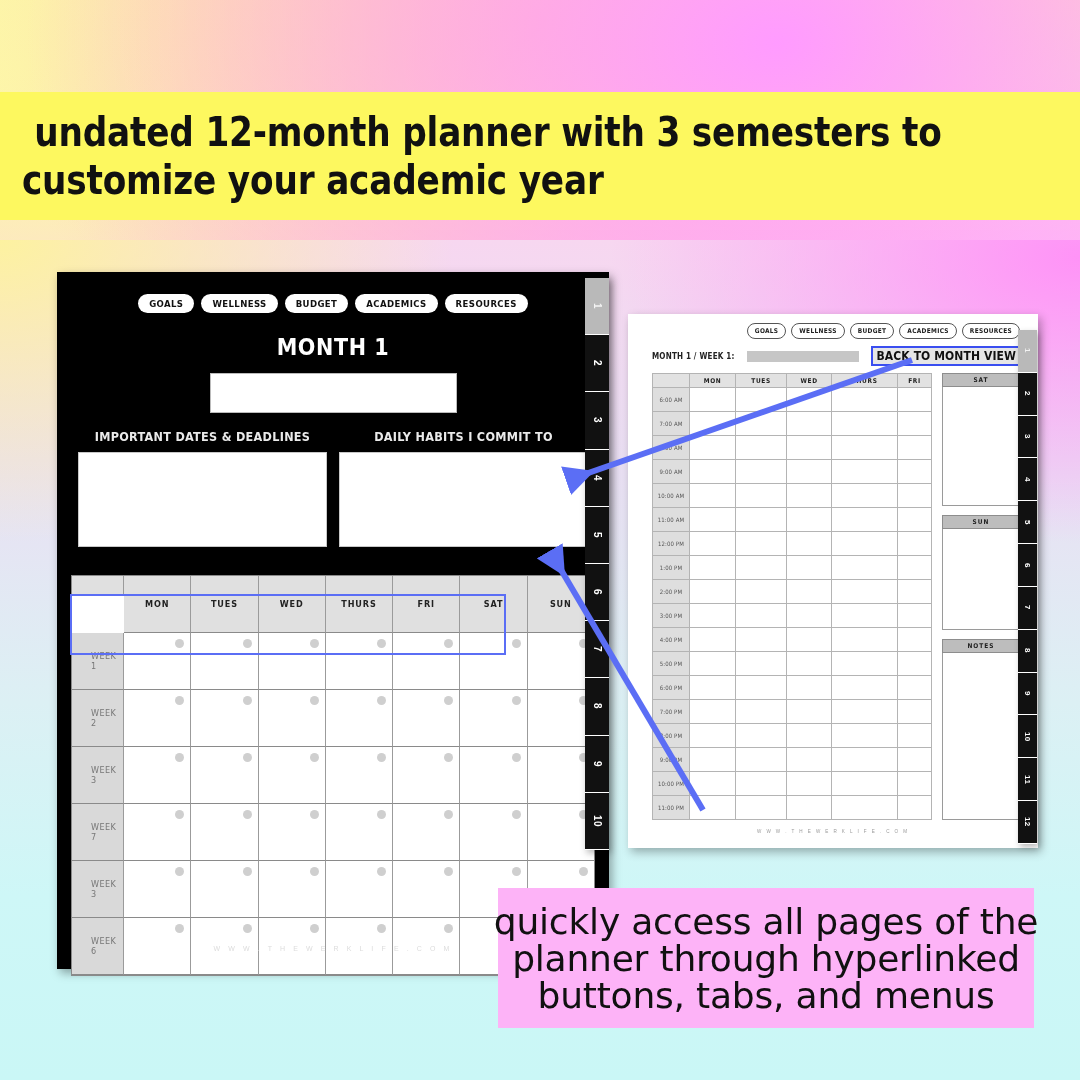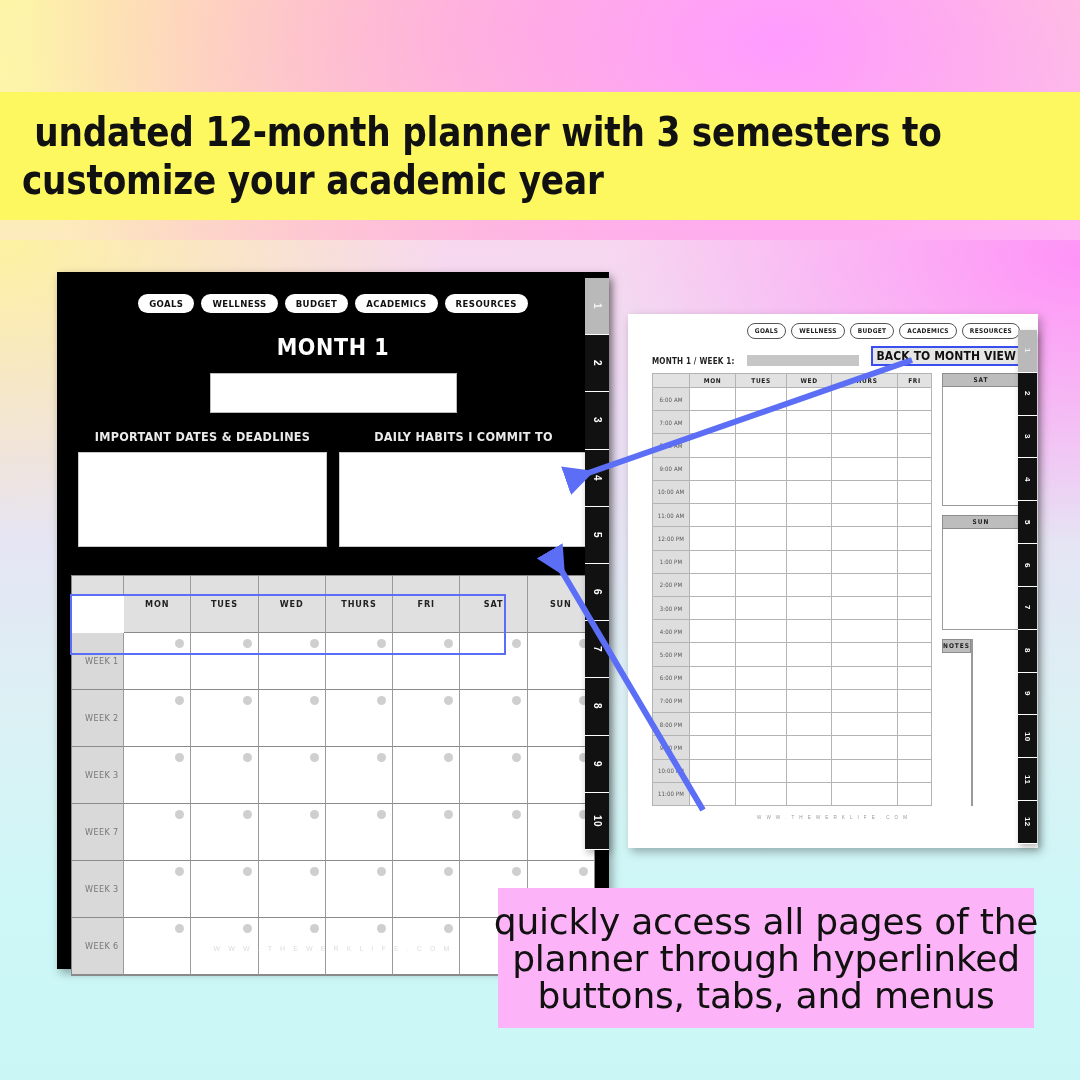--- a/index.html
+++ b/index.html
@@ -55,21 +55,21 @@
   
   #grid{margin:28px 14px 0;border:1px solid #8a8a8a;background:#fff;position:relative;}
   .grow{display:flex;}
   .gcell{border-right:1px solid #9b9b9b;border-bottom:1px solid #8a8a8a;
     box-sizing:border-box;position:relative;background:#fff;}
   .gcell:last-child{border-right:none;}
   .ghead{height:20px;background:#e0e0e0;display:flex;align-items:center;
     justify-content:center;font-size:9px;font-weight:700;color:#222;
     letter-spacing:.9px;font-family:"DejaVu Sans Condensed","Liberation Sans",sans-serif;}
   .wlab{width:52px;min-width:52px;background:#d9d9d9;display:flex;align-items:center;
-    padding-left:13px;font-size:9px;color:#777;letter-spacing:.4px;
+    padding-left:19px;font-size:9px;color:#777;letter-spacing:.4px;
     font-family:"DejaVu Sans Condensed","Liberation Sans",sans-serif;}
   .day{flex:1;height:57px;}
   .dot{position:absolute;right:6px;top:6px;width:9px;height:9px;border-radius:50%;
     background:#cfcfcf;}
   #wk1-highlight{position:absolute;left:-2px;top:18px;width:436px;height:61px;
     border:2.5px solid #5b6ef5;box-sizing:border-box;pointer-events:none;}
   .foot{position:absolute;bottom:17px;left:0;right:0;text-align:center;
     color:#dcdcdc;font-size:7px;letter-spacing:3.1px;}
 
   
@@ -82,21 +82,21 @@
   #tabs-black .tb.on{background:#b9b9b9;color:#f4f4f4;}
 
   
   #week-page{position:absolute;left:628px;top:314px;width:410px;height:534px;
     background:#fff;box-shadow:3px 4px 9px rgba(0,0,0,.3);}
   .navrow2{display:flex;justify-content:flex-end;gap:5px;padding:9px 18px 0 0;}
   .pill2{border:1px solid #555;border-radius:9px;height:14px;display:flex;
     align-items:center;padding:0 7px;font-size:6.5px;font-weight:700;color:#222;
     letter-spacing:.3px;background:#fff;
     font-family:"DejaVu Sans Condensed","Liberation Sans",sans-serif;}
-  #wk-subhead{display:flex;align-items:flex-end;gap:12px;padding:7px 16px 0 24px;}
+  #wk-subhead{display:flex;align-items:center;gap:12px;padding:7px 16px 0 24px;}
   #wk-label{font-size:8px;font-weight:700;color:#222;letter-spacing:.2px;
     font-family:"DejaVu Sans Condensed","Liberation Sans",sans-serif;white-space:nowrap;}
   #wk-fill{width:120px;height:11px;background:#c6c6c6;}
   #back-btn{margin-left:auto;border:2px solid #3a4ef0;background:#e6e6e6;
     font-size:12px;font-weight:700;color:#111;padding:1px 4px;letter-spacing:.1px;
     font-family:"DejaVu Sans Condensed","Liberation Sans",sans-serif;white-space:nowrap;}
   #wk-body{display:flex;gap:10px;padding:7px 18px 0 24px;}
   #wk-grid{flex:1;border:1px solid #9a9a9a;border-collapse:collapse;}
   #wk-grid td,#wk-grid th{border:1px solid #b4b4b4;padding:0;height:20.2px;}
   #wk-grid th{background:#e2e2e2;height:13px;font-size:6.5px;font-weight:700;
@@ -520,21 +520,21 @@
 
     <div id="side-col">
       <div style="display:flex;flex-direction:column">
         <div class="side-hd">SAT</div>
         <div class="side-bd" style="height:118px"></div>
       </div>
       <div style="display:flex;flex-direction:column">
         <div class="side-hd">SUN</div>
         <div class="side-bd" style="height:100px"></div>
       </div>
-      <div style="display:flex;flex-direction:row">
+      <div style="display:flex;flex-direction:column">
         <div class="side-hd">NOTES</div>
         <div class="side-bd" style="height:166px"></div>
       </div>
     </div>
   </div>
 
   <div class="foot2">W W W . T H E W E R K L I F E . C O M</div>
 </div>
 
 <div id="tabs-white">

